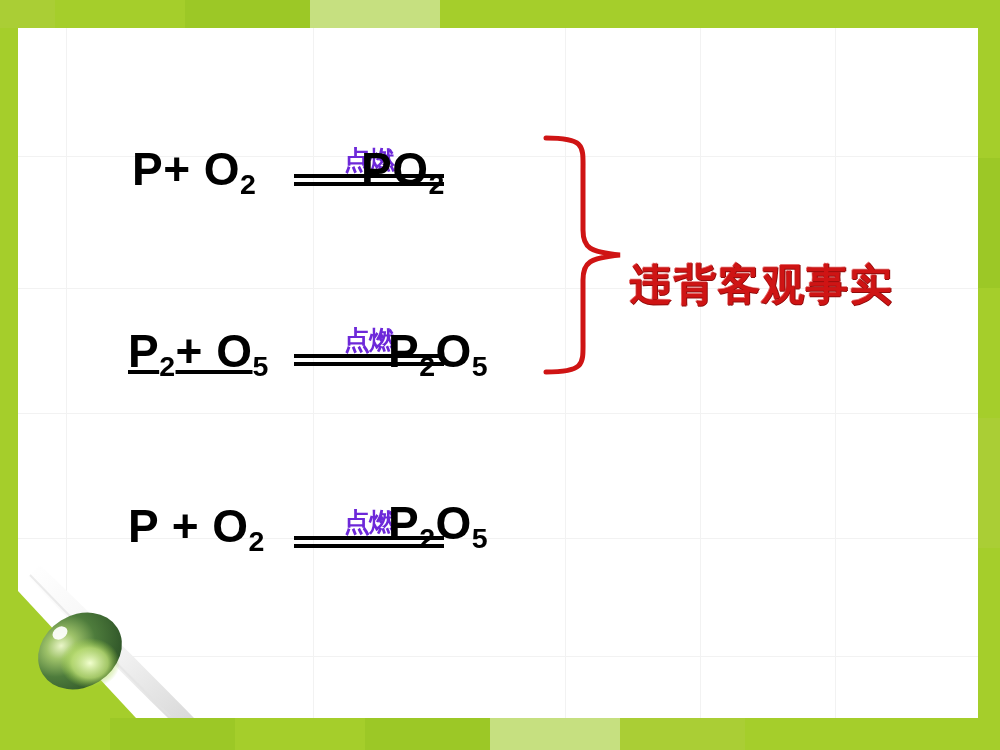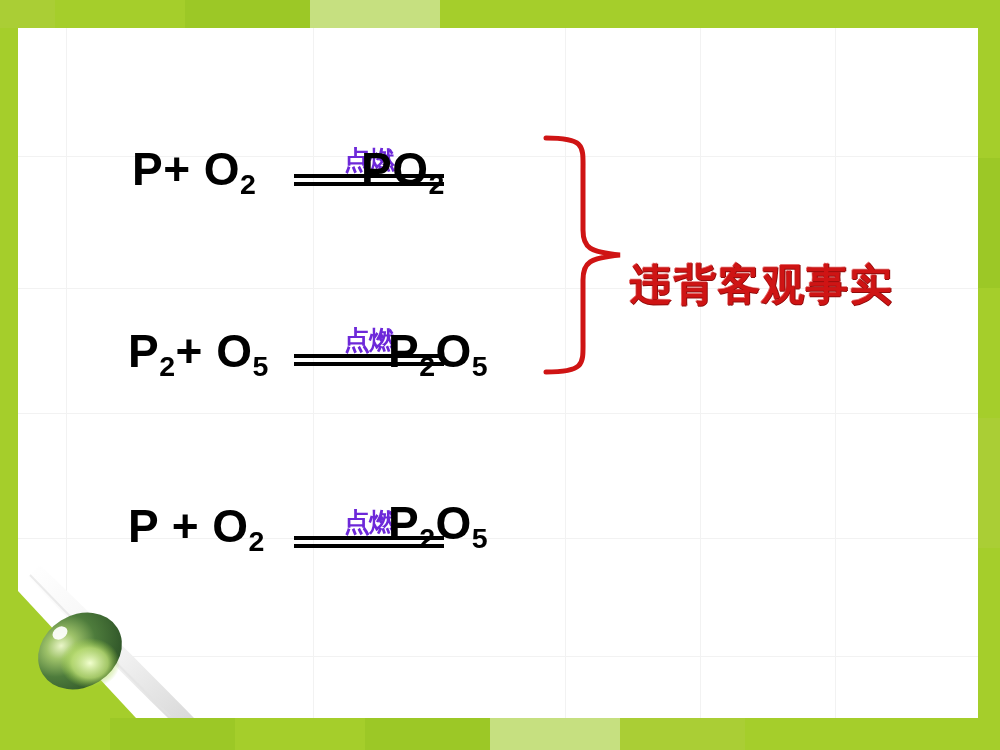--- a/index.html
+++ b/index.html
@@ -175,21 +175,21 @@
 
       <div class="reaction" style="left:276px;top:98px;height:60px;width:150px;">
         <span class="cond">点燃</span>
         <span class="rule"></span>
       </div>
 
       <div class="equation eq-formula" style="left:343px;top:118px;">
         <span>PO</span><sub>2</sub>
       </div>
 
-      <div class="equation eq-formula" style="left:110px;top:300px;">
+      <div class="equation eq-formula" style="left:110px;top:300px;text-decoration:underline;">
         <span>P</span><sub>2</sub><span>+ O</span><sub>5</sub>
       </div>
 
       <div class="reaction" style="left:276px;top:278px;height:60px;width:150px;">
         <span class="cond">点燃</span>
         <span class="rule"></span>
       </div>
 
       <div class="equation eq-formula" style="left:370px;top:300px;">
         <span>P</span><sub>2</sub><span>O</span><sub>5</sub>

